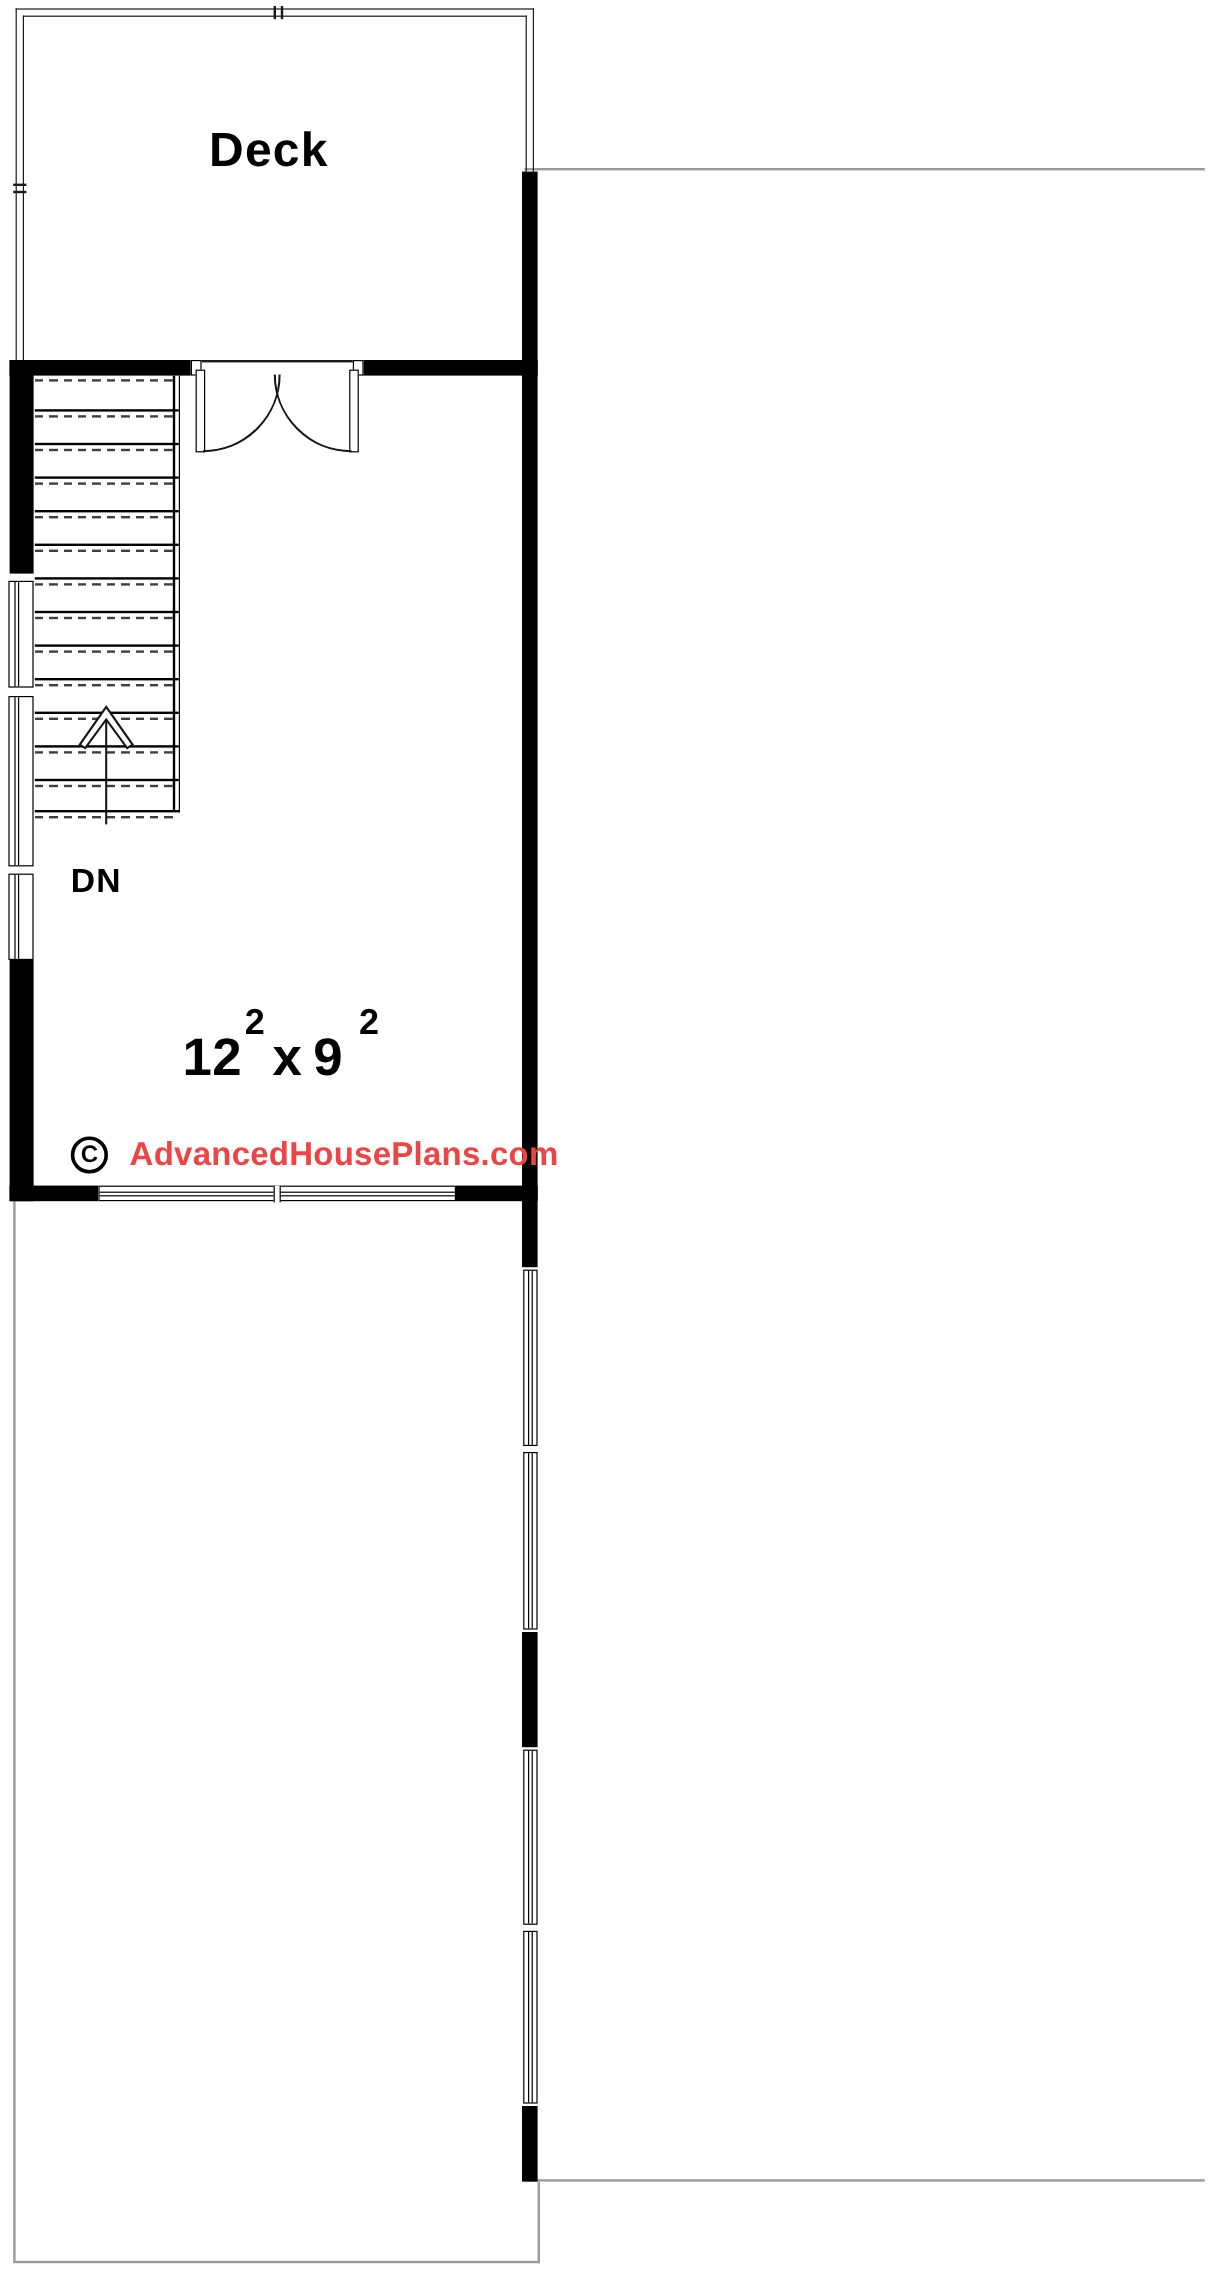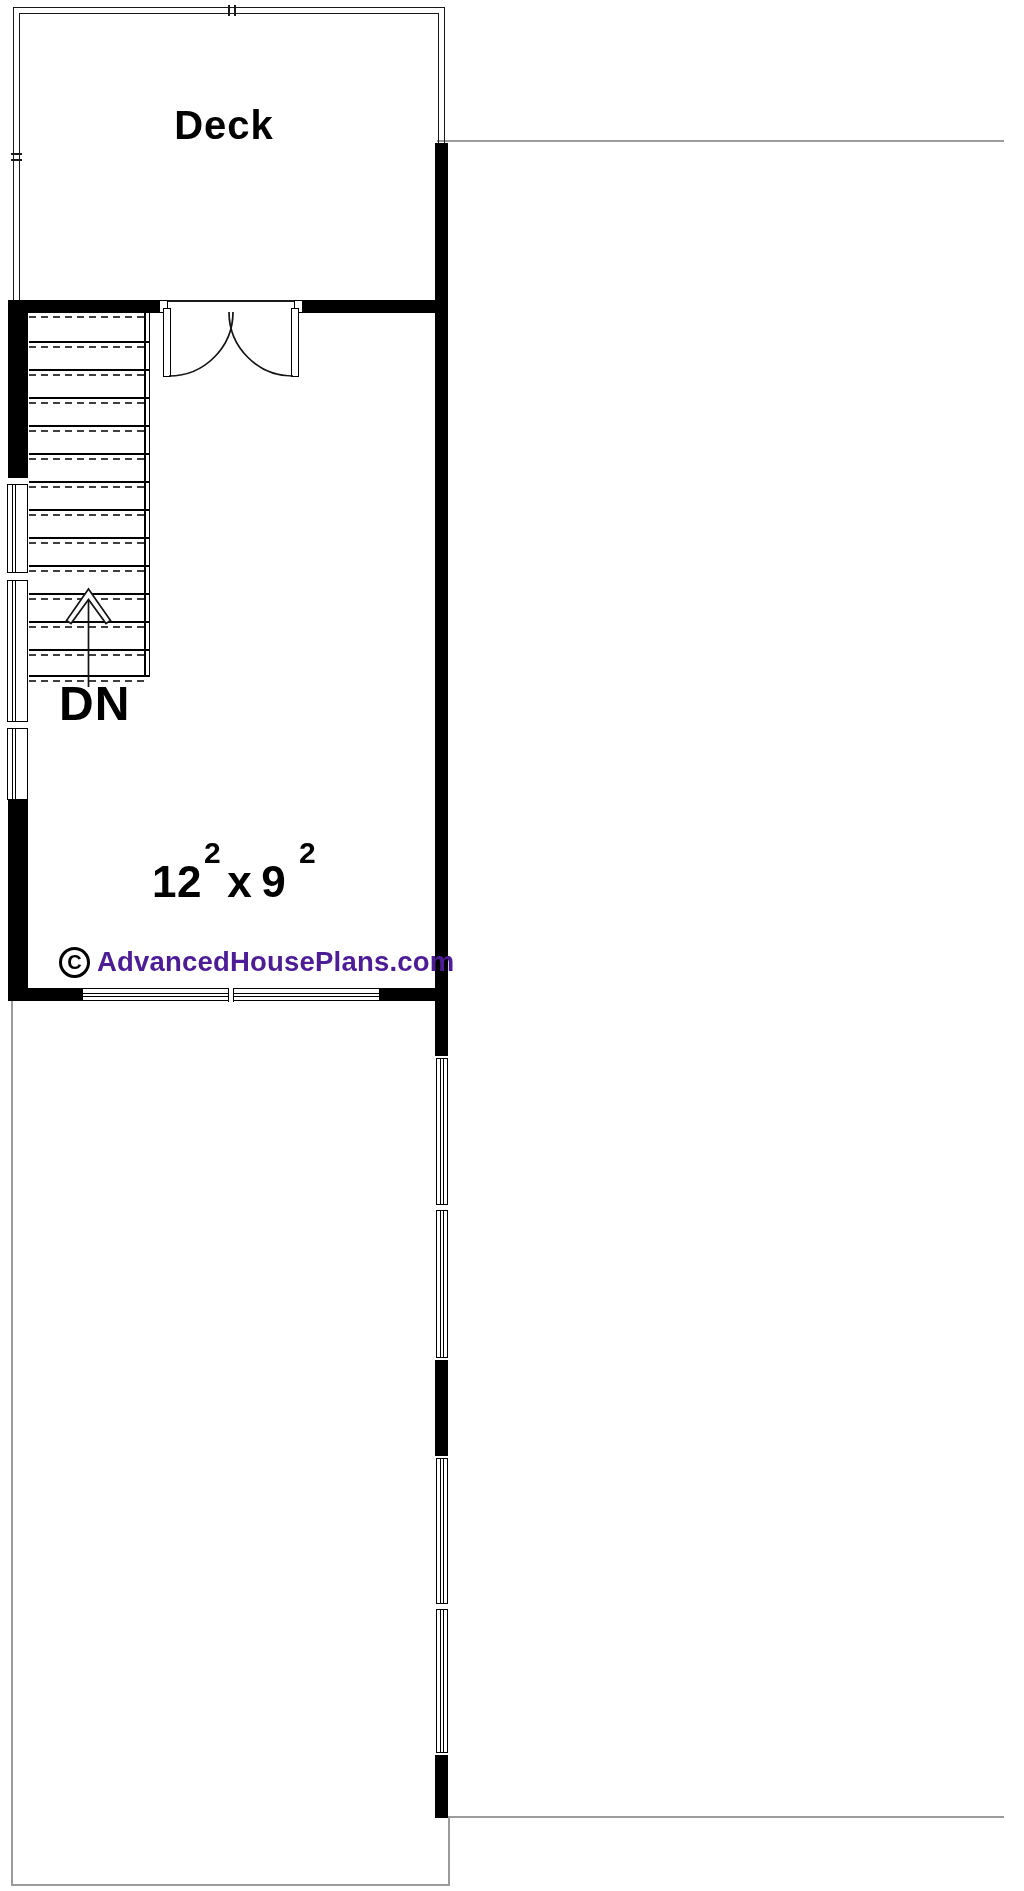--- a/index.html
+++ b/index.html
@@ -35,21 +35,21 @@
   .dash{position:absolute;height:2px;background:repeating-linear-gradient(90deg,var(--dashed) 0 7px,transparent 7px 12px)}
   
   .lbl{position:absolute;font-weight:700;color:#000;line-height:1;white-space:nowrap}
   .dim{position:absolute;font-weight:700;color:#000;line-height:1;font-size:44px;letter-spacing:.5px;white-space:nowrap}
   .dim sup{font-size:30px;line-height:0;position:relative;top:-34px;vertical-align:baseline;margin-left:2px}
   .dim sup.g{margin-left:13px}
   .dim .sep{margin:0 9px 0 6px}
   .wm{position:absolute;left:59px;top:946px;display:flex;align-items:center}
   .wm .cc{width:31px;height:31px;border:3px solid #000;border-radius:50%;display:flex;align-items:center;justify-content:center;
     font-weight:700;font-size:20px;line-height:1;color:#000}
-  .wm .wtxt{margin-left:7px;font-weight:700;font-size:27.5px;letter-spacing:.2px;color:#4c1d95}
+  .wm .wtxt{margin-left:18px;font-weight:700;font-size:27.5px;letter-spacing:.2px;color:#ef4444}
   svg.overlay{position:absolute;left:0;top:0;pointer-events:none}
 </style>
 </head>
 <body>
 
 <div class="plan">
 
   <div class="abs" style="left:437px;top:140px;width:580px;height:1678px;border-top:2px solid var(--outline);border-right:2px solid var(--outline);border-bottom:2px solid var(--outline)"></div>
   <div class="grayline" style="left:11px;top:1001px;width:2px;height:884px"></div>
   <div class="grayline" style="left:11px;top:1884px;width:439px;height:2px"></div>
@@ -135,21 +135,21 @@
     <g>
       <line x1="88.5" y1="598" x2="88.5" y2="687" stroke="#141414" stroke-width="1.7"></line>
       <path d="M88.5 589 L66.5 620.5 L71 623.5 L88.5 599.5 L106 623.5 L110.5 620.5 Z" fill="#ffffff" stroke="#141414" stroke-width="1.7"></path>
     </g>
   </svg>
 
   <div class="lbl" style="left:0;top:105px;width:448px;text-align:center;font-size:40px;letter-spacing:1px">Deck</div>
 
 
 
-  <div class="lbl" style="left:59px;top:680px;font-size:48px;letter-spacing:1px">DN</div>
+  <div class="lbl" style="left:59px;top:720px;font-size:28px;letter-spacing:1px">DN</div>
 
 
   <div class="dim" style="left:152px;top:860px">
     <span>12</span><sup>2</sup><span class="sep">x</span><span>9</span><sup class="g">2</sup>
   </div>
 
   <div class="wm">
     <div class="cc">C</div>
     <span class="wtxt">AdvancedHousePlans.com</span>
   </div>

